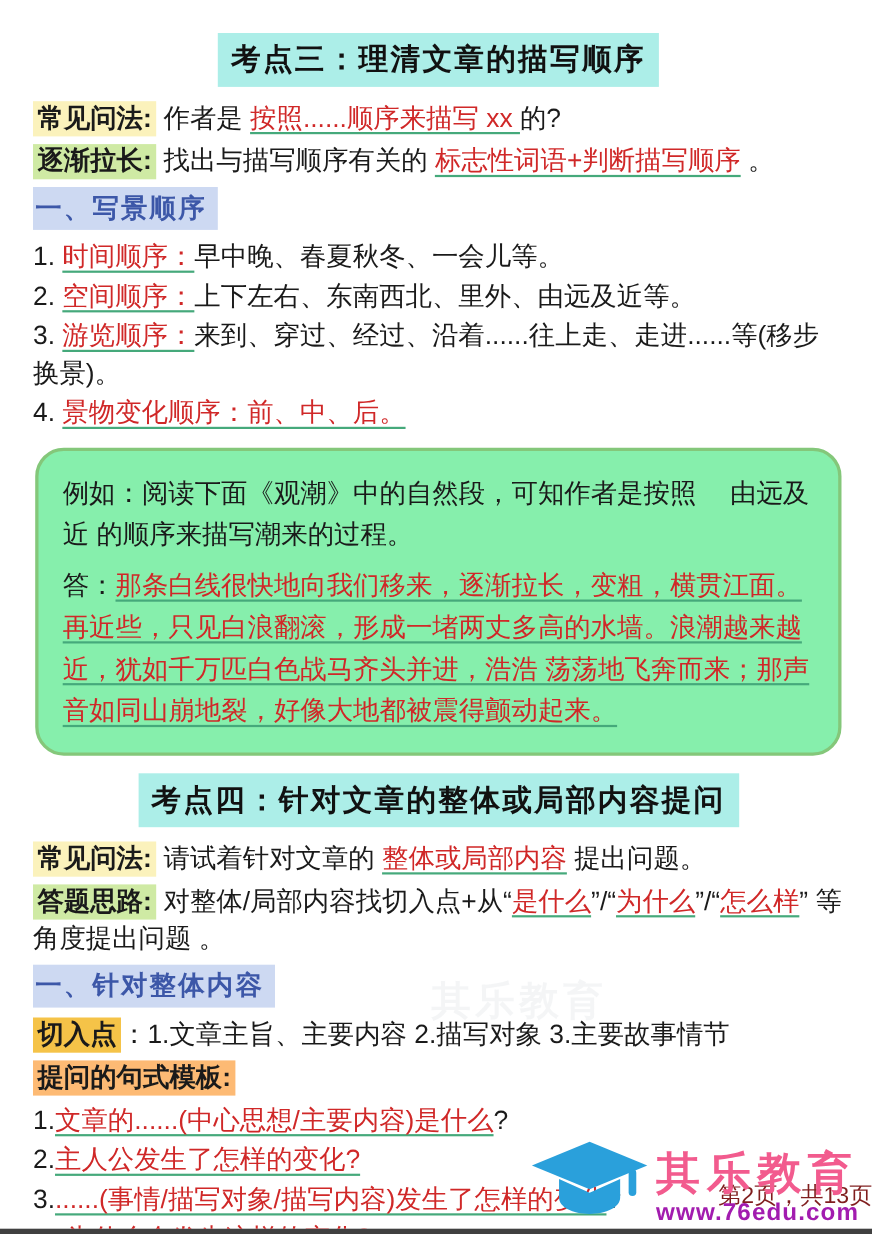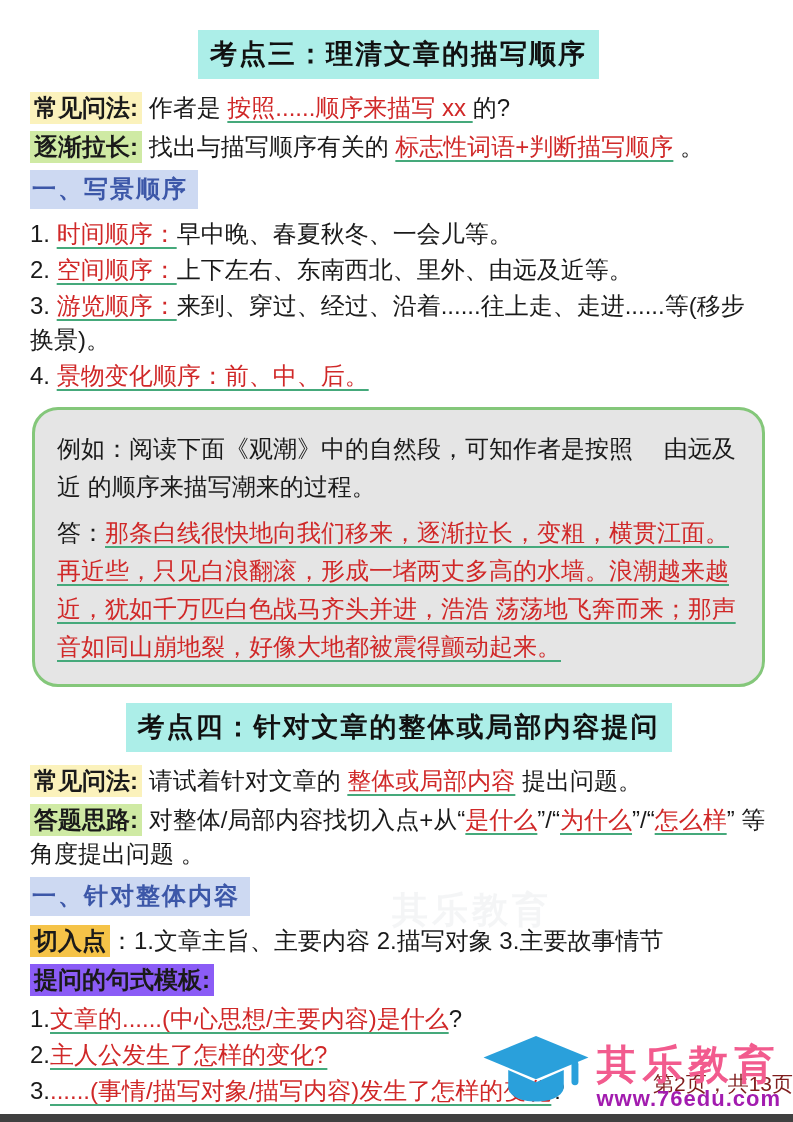--- a/index.html
+++ b/index.html
@@ -4,21 +4,21 @@
 <style>
   * { margin: 0; padding: 0; box-sizing: border-box; }
   html, body { background: #e8e8e8; }
   body { font-family: "Liberation Sans", "DejaVu Sans", sans-serif; }
   .page {
     position: relative;
     width: 793px; height: 1122px;
     margin: 0 auto;
     background: #ffffff;
     overflow: hidden;
-    border-bottom: 8px solid #404040;
+    border-bottom: 5px solid #404040;
   }
   .content { padding: 26px 26px 0 30px; }
 
   
   .sec-title { text-align: center; margin: 4px 0 12px 0; }
   .sec-title > span {
     display: inline-block;
     background: #aceee8;
     color: #111;
     font-size: 27px; font-weight: bold;
@@ -27,42 +27,42 @@
   }
 
   
   .row { font-size: 24px; line-height: 34px; color: #1a1a1a; margin-bottom: 5px; }
   .row.tight { margin-bottom: 2px; }
 
   .label { font-weight: bold; padding: 2px 4px 3px 4px; }
   .hl-yellow { background: #fbf2bc; }
   .hl-green  { background: #cfeaa4; }
   .hl-orange { background: #f5c348; }
-  .hl-pink   { background: #8b5cf6; }
+  .hl-pink   { background: #fdba74; }
 
   .subhead { margin: 6px 0 8px 0; }
   .subhead > span {
     display: inline-block;
     background: #cdd9f2; color: #3c57a8;
     font-size: 24px; font-weight: bold;
     letter-spacing: 2px;
     padding: 3px 10px 4px 2px;
   }
   .red-u {
     color: #d02828;
     text-decoration: underline;
     text-decoration-color: #45a97b;
     text-decoration-thickness: 2px;
     text-underline-offset: 5px;
   }
 
   
   .example-box {
     margin: 14px 2px 16px 2px;
-    background: #e5e5e5;
+    background: #86efac;
     border: 3px solid #84c77a;
     border-radius: 26px;
     padding: 20px 22px 18px 22px;
     font-size: 24px; line-height: 38px; color: #1a1a1a;
   }
   .example-box p + p { margin-top: 8px; }
 
   .indent { padding-left: 30px; }
 
   

